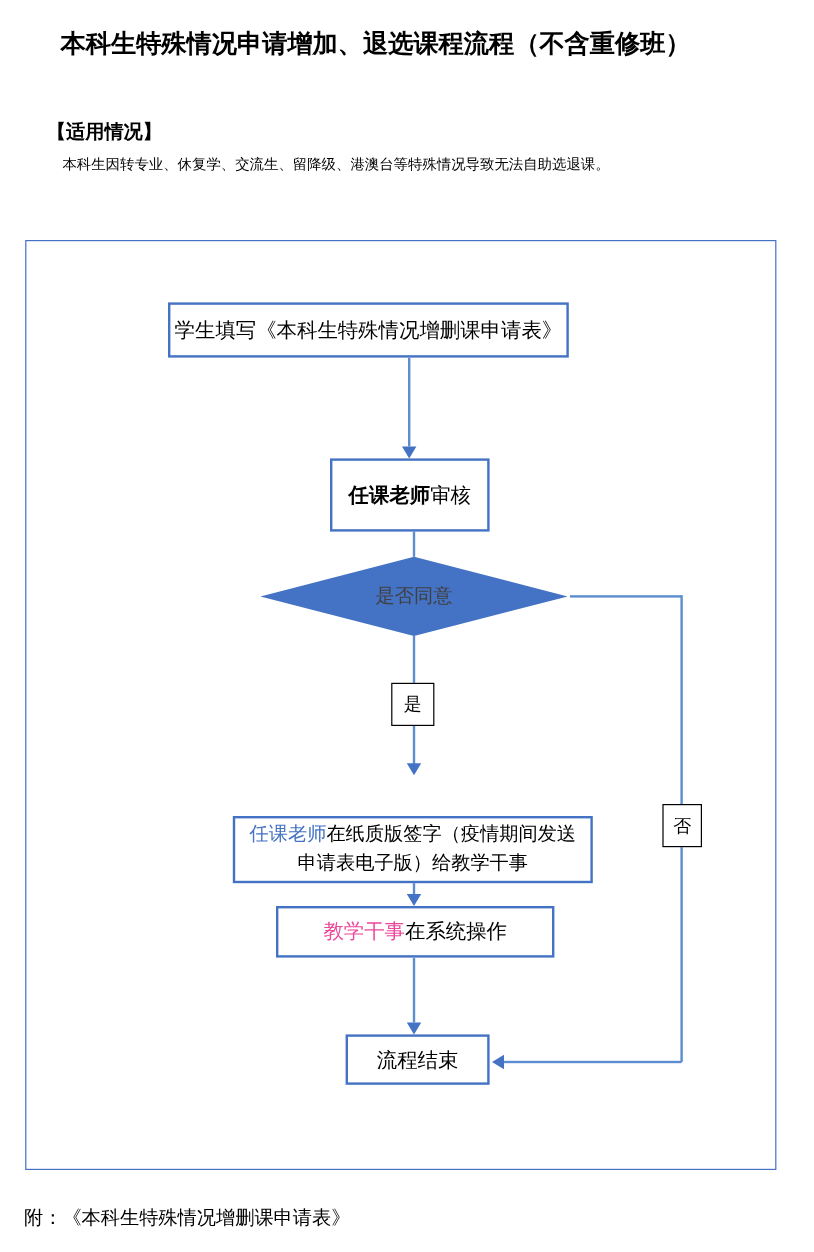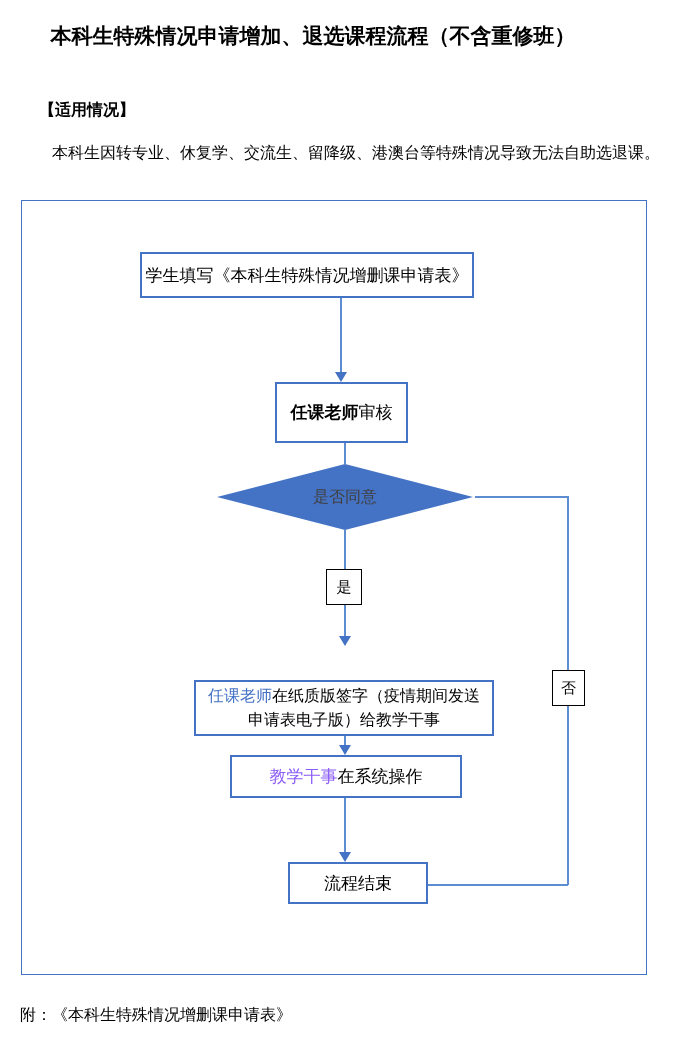--- a/index.html
+++ b/index.html
@@ -34,23 +34,23 @@
     top: 100px;
     font-size: 16px;
     font-weight: bold;
     font-family: "Liberation Sans", "DejaVu Sans", sans-serif;
     margin-left: 19px;
   }
 
   .intro-body {
     position: absolute;
     left: 20px;
-    top: 140px;
+    top: 124px;
     width: 640px;
-    font-size: 16px;
+    font-size: 12px;
     line-height: 26px;
     text-indent: 32px;
     font-family: "Liberation Serif", "DejaVu Serif", serif;
   }
 
   .chart-frame {
     position: absolute;
     left: 21px;
     top: 200px;
     width: 626px;
@@ -80,21 +80,21 @@
     font-size: 17px;
     line-height: 25px;
     font-family: "Liberation Serif", "DejaVu Serif", serif;
     z-index: 3;
   }
 
   .node-start   { left: 140px; top: 252px; width: 334px; height: 46px; }
   .node-review  { left: 275px; top: 382px; width: 133px; height: 61px; }
   .node-sign    { left: 194px; top: 645px; width: 300px; height: 56px; font-size: 16px; line-height: 24px; padding: 0 6px; margin-top: 35px; }
   .node-system  { left: 230px; top: 755px; width: 232px; height: 43px; }
-  .node-end     { left: 288px; top: 862px; width: 140px; height: 42px; }
+  .node-end     { left: 288px; top: 862px; width: 120px; height: 42px; }
 
   
   .label-box {
     position: absolute;
     box-sizing: border-box;
     display: flex;
     align-items: center;
     justify-content: center;
     background: #ffffff;
     border: 1.5px solid #000000;
@@ -149,21 +149,21 @@
     position: absolute;
     width: 0; height: 0;
     border-top: 6px solid transparent;
     border-bottom: 6px solid transparent;
     border-right: 10px solid #4472C4;
     z-index: 2;
   }
 
   .t-bold  { font-weight: bold; }
   .t-blue  { color: #4472C4; }
-  .t-orange{ color: #8b5cf6; }
+  .t-orange{ color: #ec4899; }
 </style>
 </head>
 <body>
 
 <div class="page-title">本科生特殊情况申请增加、退选课程流程（不含重修班）</div>
 
 <div class="section-head">【适用情况】</div>
 
 <div class="intro-body">本科生因转专业、休复学、交流生、留降级、港澳台等特殊情况导致无法自助选退课。</div>
 

